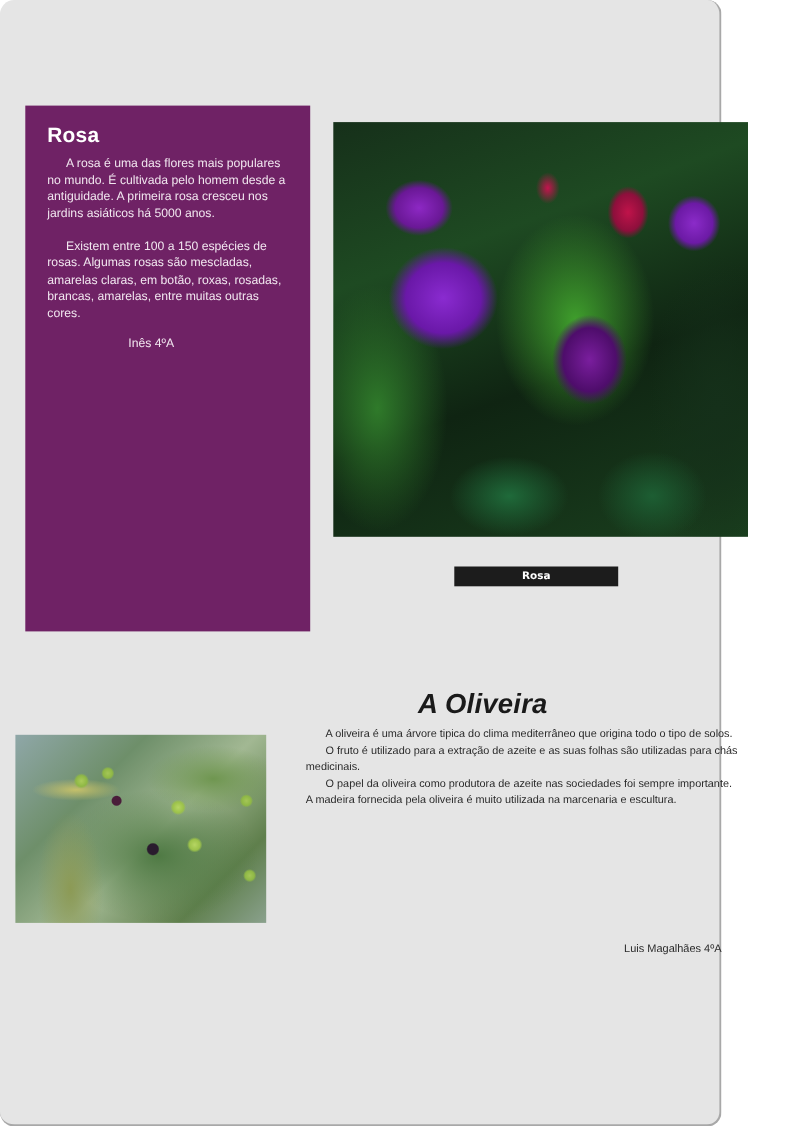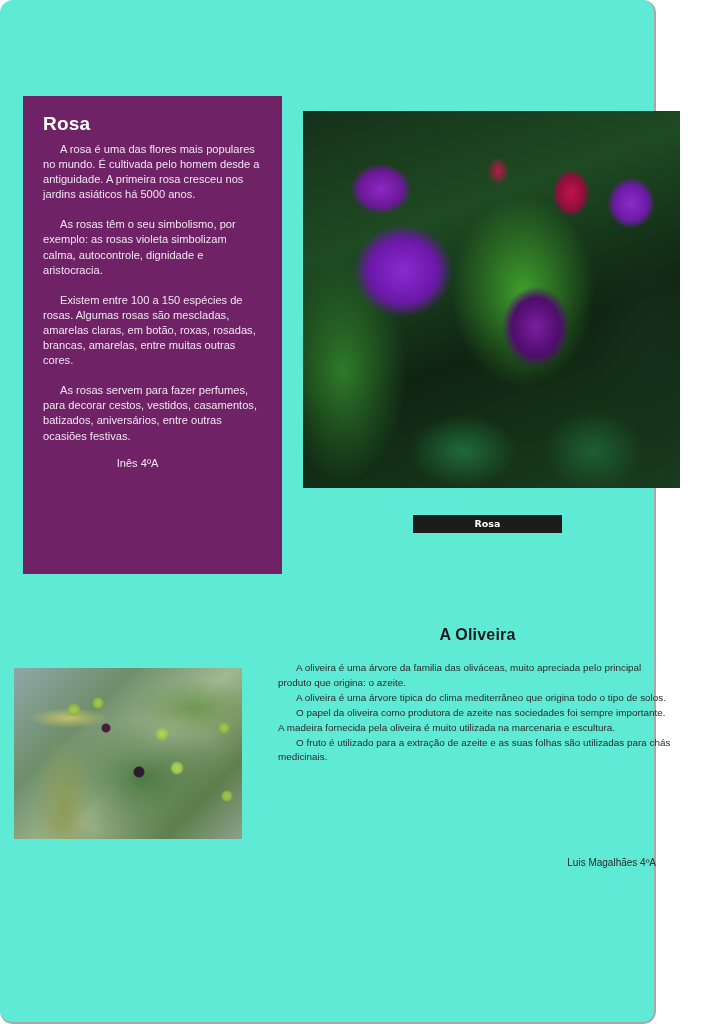--- a/index.html
+++ b/index.html
@@ -1,21 +1,21 @@
 <!DOCTYPE html>
 <html><head>
 <meta charset="utf-8">
 <style>
   * { box-sizing: border-box; margin: 0; padding: 0; }
   html, body { width: 724px; height: 1024px; background: #ffffff; overflow: hidden; }
   body { position: relative; font-family: "Liberation Sans", sans-serif; }
   .page {
     position: absolute; left: 0; top: 0; width: 656px; height: 1024px;
     border-right: 2px solid #a8a8a8; border-bottom: 2px solid #a8a8a8;
-    background: #5eead4;
+    background: #e5e5e5;
     border-radius: 13px;
   }
   
   .rosa-box {
     position: absolute; left: 23px; top: 96px; width: 259px; height: 478px;
     background: #6f2265; color: #f3eaf2; padding: 16px 20px 0 20px;
   }
   .rosa-title {
     font-family: "Liberation Sans", sans-serif; font-weight: bold;
     font-size: 19px; color: #ffffff; margin: 1px 0 7px 0; letter-spacing: 0.2px;
@@ -44,22 +44,22 @@
       radial-gradient(ellipse 70px 160px at 350px 260px, #15301a 0%, rgba(10,30,15,0) 90%),
       linear-gradient(160deg, #16301a 0%, #1e4a22 30%, #0f2412 60%, #1a3f1e 100%);
   }
   .rose-caption {
     position: absolute; left: 413px; top: 515px; width: 149px; height: 18px;
     background: #1c1c1c; color: #ffffff; font-size: 9.5px; font-weight: bold;
     text-align: center; line-height: 18px; font-family: "DejaVu Sans", sans-serif;
   }
   
   .oliveira-title {
-    position: absolute; left: 380px; top: 626px; width: 195px; text-align: center;
-    font-size: 16px; font-weight: bold; color: #1a1a1a; letter-spacing: 0.2px;
+    position: absolute; left: 380px; top: 626px; width: 195px; 
+    font-size: 25px; font-weight: bold; color: #1a1a1a; letter-spacing: 0.2px; font-style: italic;
   }
   .olive-img {
     position: absolute; left: 14px; top: 668px; width: 228px; height: 171px;
     background:
       radial-gradient(circle 6px at 125px 104px, #2a1c2e 0%, #2a1c2e 80%, rgba(0,0,0,0) 100%),
       radial-gradient(circle 5px at 92px 60px, #4a1d3a 0%, #4a1d3a 80%, rgba(0,0,0,0) 100%),
       radial-gradient(circle 7px at 148px 66px, #b6d563 0%, #9cc24a 70%, rgba(0,0,0,0) 100%),
       radial-gradient(circle 7px at 163px 100px, #b6d563 0%, #9cc24a 70%, rgba(0,0,0,0) 100%),
       radial-gradient(circle 7px at 60px 42px, #aacb5a 0%, #8fb845 70%, rgba(0,0,0,0) 100%),
       radial-gradient(circle 6px at 84px 35px, #a4c657 0%, #8fb845 70%, rgba(0,0,0,0) 100%),
@@ -82,35 +82,32 @@
   }
 </style>
 </head>
 <body>
 
 <div class="page">
 
   <div class="rosa-box">
     <h2 class="rosa-title">Rosa</h2>
     <p class="rosa-p">A rosa é uma das flores mais populares no mundo. É cultivada pelo homem desde a antiguidade. A primeira rosa cresceu nos jardins asiáticos há 5000 anos.</p>
-    <p class="rosa-p">As rosas têm o seu simbolismo, por exemplo: as rosas violeta simbolizam calma, autocontrole, dignidade e aristocracia.</p>
     <p class="rosa-p">Existem entre 100 a 150 espécies de rosas. Algumas rosas são mescladas, amarelas claras, em botão, roxas, rosadas, brancas, amarelas, entre muitas outras cores.</p>
-    <p class="rosa-p">As rosas servem para fazer perfumes, para decorar cestos, vestidos, casamentos, batizados, aniversários, entre outras ocasiões festivas.</p>
     <div class="rosa-author">Inês 4ºA</div>
   </div>
 
   <div class="rose-img" role="img" aria-label="Purple roses with buds and green foliage"></div>
   <div class="rose-caption">Rosa</div>
 
   <h1 class="oliveira-title">A Oliveira</h1>
 
   <div class="olive-img" role="img" aria-label="Olive branch with green and black olives"></div>
 
   <div class="oliveira-text">
-    <p class="oliveira-p">A oliveira é uma árvore da familia das oliváceas, muito apreciada pelo principal produto que origina: o azeite.</p>
     <p class="oliveira-p">A oliveira é uma árvore tipica do clima mediterrâneo que origina todo o tipo de solos.</p>
+    <p class="oliveira-p">O fruto é utilizado para a extração de azeite e as suas folhas são utilizadas para chás medicinais.</p>
     <p class="oliveira-p">O papel da oliveira  como produtora de azeite nas sociedades foi sempre importante.  A madeira fornecida pela oliveira é muito utilizada na marcenaria e escultura.</p>
-    <p class="oliveira-p">O fruto é utilizado para a extração de azeite e as suas folhas são utilizadas para chás medicinais.</p>
   </div>
 
   <div class="oliveira-author">Luis Magalhães 4ºA</div>
 
 </div>
 
 </body></html>

